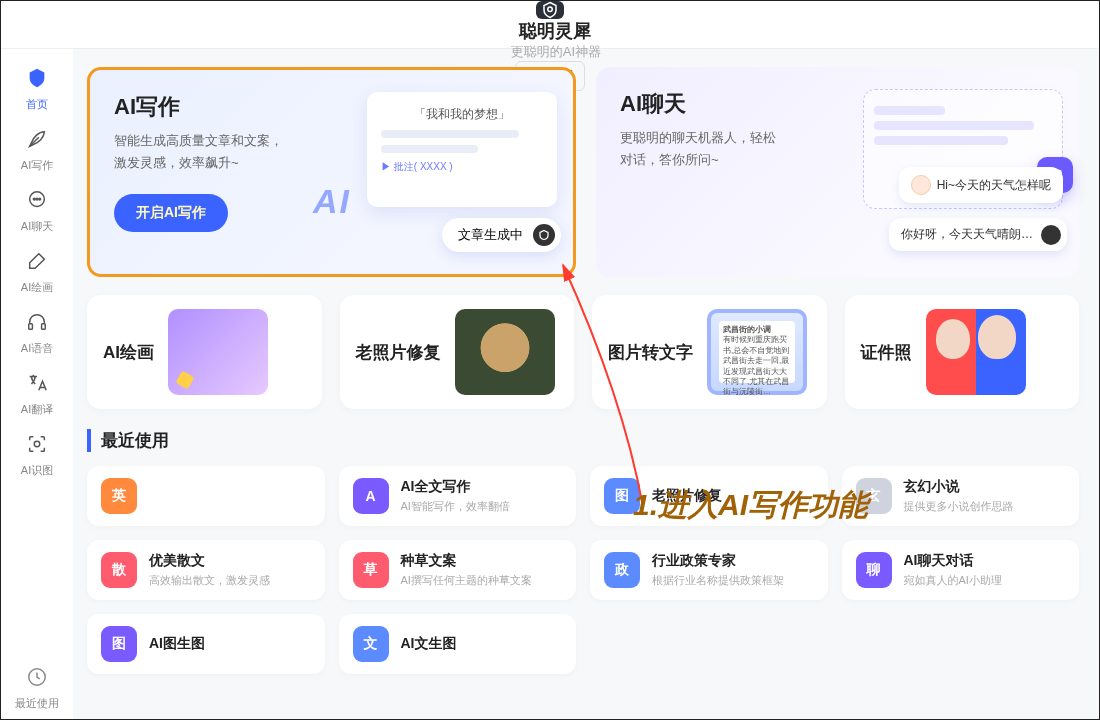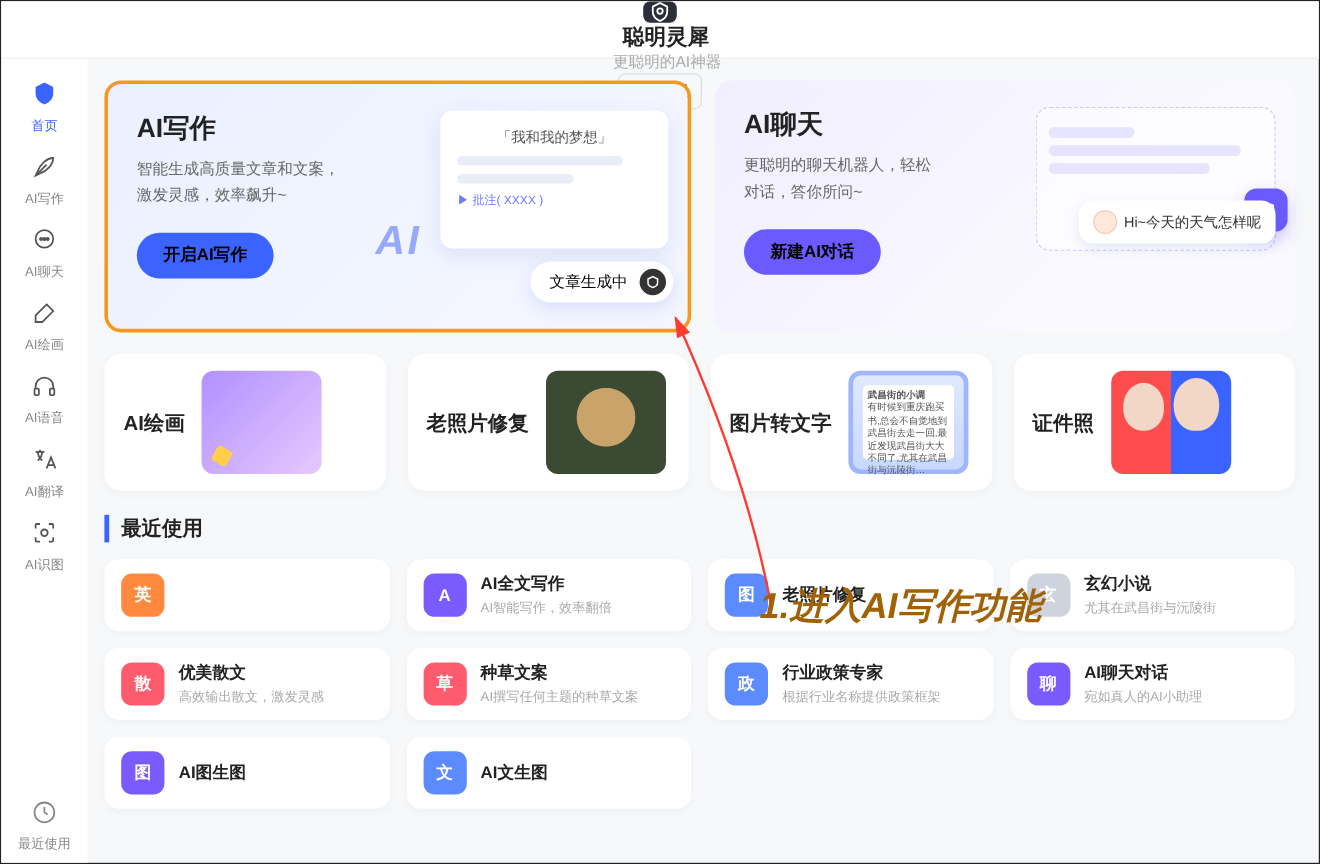--- a/index.html
+++ b/index.html
@@ -33,21 +33,21 @@
 
 .main { flex:1; padding:18px 20px 18px 14px; overflow:hidden; position:relative; }
 
 
 .hero-row { display:flex; gap:20px; }
 .hero { flex:1; border-radius:14px; padding:22px 22px 22px 24px; position:relative; min-height:210px; }
 .hero.writing { background:linear-gradient(135deg,#eaf0ff 0%,#f3f6ff 70%); border:3px solid #f39a1e; }
 .hero.chat { background:linear-gradient(135deg,#f1eeff 0%,#faf9ff 70%); }
 .hero h2 { font-size:22px; font-weight:800; color:#222; }
 .hero p { font-size:13px; color:#666; margin-top:8px; line-height:1.7; max-width:190px; }
-.hero .cta { margin-top:20px; display:inline-block; background:#3b63ff; color:#000000; border:none; border-radius:20px; padding:10px 22px; font-size:14px; font-weight:600; cursor:pointer; }
+.hero .cta { margin-top:20px; display:inline-block; background:#3b63ff; color:#fef9c3; border:none; border-radius:20px; padding:10px 22px; font-size:14px; font-weight:600; cursor:pointer; }
 .hero .art { position:absolute; right:16px; top:22px; bottom:22px; width:220px; }
 .hero .art .doc { position:absolute; right:0; top:0; width:190px; height:115px; background:#fff; border-radius:10px; box-shadow:0 6px 18px rgba(60,80,200,.12); padding:14px; font-size:12px; }
 .hero .art .doc .line { height:8px; background:#e9edf7; border-radius:4px; margin:7px 0; }
 .hero .art .doc .title { color:#555; text-align:center; }
 .hero .art .doc .mini { font-size:10px; color:#6b7bff; margin-top:6px; }
 .hero .art .ai-badge { position:absolute; left:-24px; top:90px; font-size:34px; font-weight:800; color:#4b6bff; opacity:.55; font-style:italic; letter-spacing:2px; }
 .hero .art .gen-pill { position:absolute; right:-4px; bottom:0; background:#fff; border-radius:18px; padding:8px 38px 8px 16px; font-size:13px; color:#000000; box-shadow:0 4px 14px rgba(60,80,200,.15); }
 .hero .art .gen-pill .cir { position:absolute; right:6px; top:50%; transform:translateY(-50%); width:22px; height:22px; border-radius:50%; background:#333; display:flex; align-items:center; justify-content:center; }
 .hero .art .bubble1 { position:absolute; right:0; bottom:52px; background:#fff; border-radius:12px; padding:8px 12px; font-size:12px; color:#333; box-shadow:0 4px 10px rgba(60,80,200,.12); display:flex; align-items:center; gap:6px;text-align:center; }
 .hero .art .bubble1 .av { width:20px; height:20px; border-radius:50%; background:#ffe8d9; border:1px solid #eeccb3; }
@@ -215,38 +215,38 @@
                   <path d="M12 3l8 4v6c0 4-3 7-8 8-5-1-8-4-8-8V7l8-4z"></path>
                 </svg>
               </span>
           </div>
         </div>
       </div>
 
       <div class="hero chat">
         <h2>AI聊天</h2>
         <p><span>更聪明的聊天机器人，轻松</span><br><span>对话，答你所问~</span></p>
-        <button class="cta" style="background:#6b5bff">新建AI对话</button>
         <div class="art">
           <div class="chatwin">
             <div class="bar" style="width:40%"></div>
             <div class="bar" style="width:90%"></div>
             <div class="bar" style="width:75%"></div>
           </div>
           <div class="float-icon">
               <svg width="18" height="18" viewBox="0 0 24 24" fill="none" stroke="#fff" stroke-width="2">
                 <rect x="4" y="6" width="16" height="11" rx="2"></rect>
                 <circle cx="10" cy="11" r="1" fill="#fff"></circle>
                 <circle cx="14" cy="11" r="1" fill="#fff"></circle>
               </svg>
             </div>
           <div class="bubble1">
               <span class="av"></span>
               <span>Hi~今天的天气怎样呢</span>
             </div>
+          <div class="bubble2"><span>你好呀，今天天气晴朗…</span><span class="cir"></span></div>
         </div>
       </div>
     </div>
 
     <div class="feat-row">
       <div class="feat">
         <div>
             <h3>AI绘画</h3>
           </div>
         <div class="thumb t-draw"></div>
@@ -289,21 +289,21 @@
           <div class="ritem">
             <div class="ic" style="background:#5b8bff">图</div>
     <div class="txt">
               <div class="t">老照片修复</div>
             </div>
           </div>
           <div class="ritem">
             <div class="ic" style="background:#cfd3de">玄</div>
     <div class="txt">
               <div class="t">玄幻小说</div>
-              <div class="s">尤其在武昌街与沅陵街</div>
+              <div class="s">提供更多小说创作思路</div>
             </div>
           </div>
           <div class="ritem">
             <div class="ic" style="background:#ff5b6e">散</div>
     <div class="txt">
               <div class="t">优美散文</div>
               <div class="s">高效输出散文，激发灵感</div>
             </div>
           </div>
           <div class="ritem">

